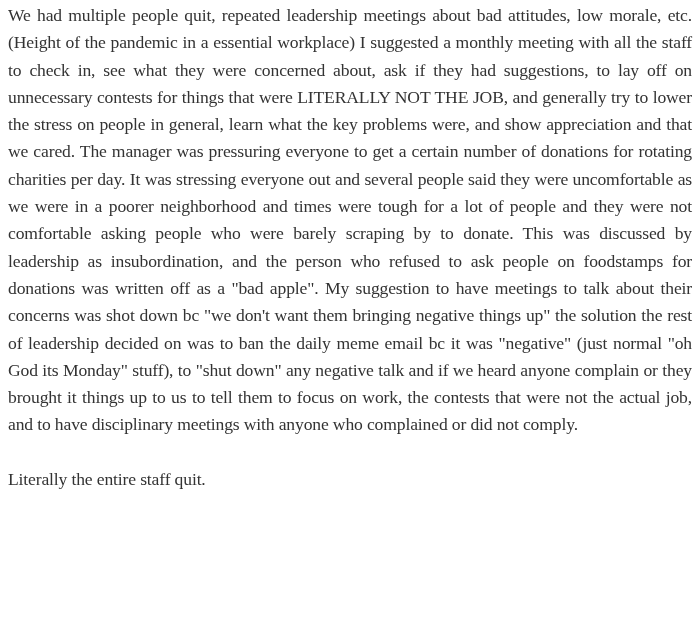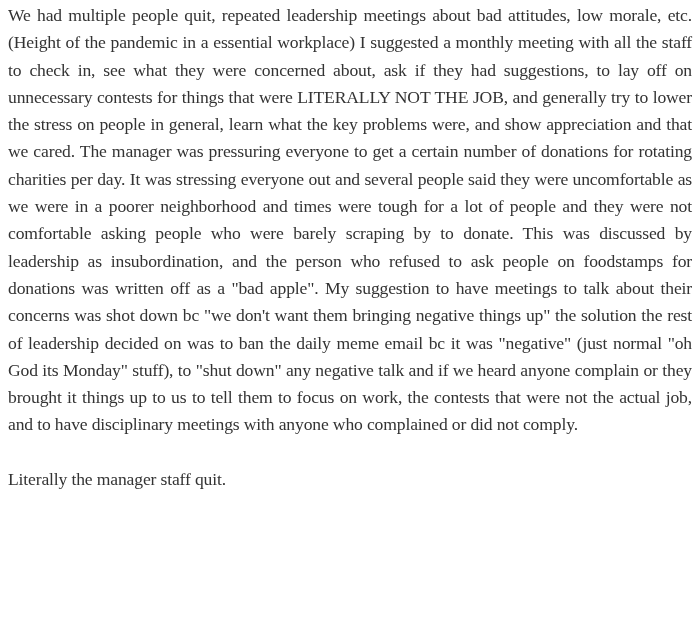--- a/index.html
+++ b/index.html
@@ -28,14 +28,14 @@
     }
     .para + .para {
       margin-top: 27px;
     }
   </style>
 </head>
 <body>
 
 <div class="content">
   <p class="para">We had multiple people quit, repeated leadership meetings about bad attitudes, low morale, etc. (Height of the pandemic in a essential workplace) I suggested a monthly meeting with all the staff to check in, see what they were concerned about, ask if they had suggestions, to lay off on unnecessary contests for things that were LITERALLY NOT THE JOB, and generally try to lower the stress on people in general, learn what the key problems were, and show appreciation and that we cared. The manager was pressuring everyone to get a certain number of donations for rotating charities per day. It was stressing everyone out and several people said they were uncomfortable as we were in a poorer neighborhood and times were tough for a lot of people and they were not comfortable asking people who were barely scraping by to donate. This was discussed by leadership as insubordination, and the person who refused to ask people on foodstamps for donations was written off as a "bad apple". My suggestion to have meetings to talk about their concerns was shot down bc "we don't want them bringing negative things up" the solution the rest of leadership decided on was to ban the daily meme email bc it was "negative" (just normal "oh God its Monday" stuff), to "shut down" any negative talk and if we heard anyone complain or they brought it things up to us to tell them to focus on work, the contests that were not the actual job, and to have disciplinary meetings with anyone who complained or did not comply.</p>
-  <p class="para">Literally the manager staff quit.</p>
+  <p class="para">Literally the entire staff quit.</p>
 </div>
 
 </body></html>

